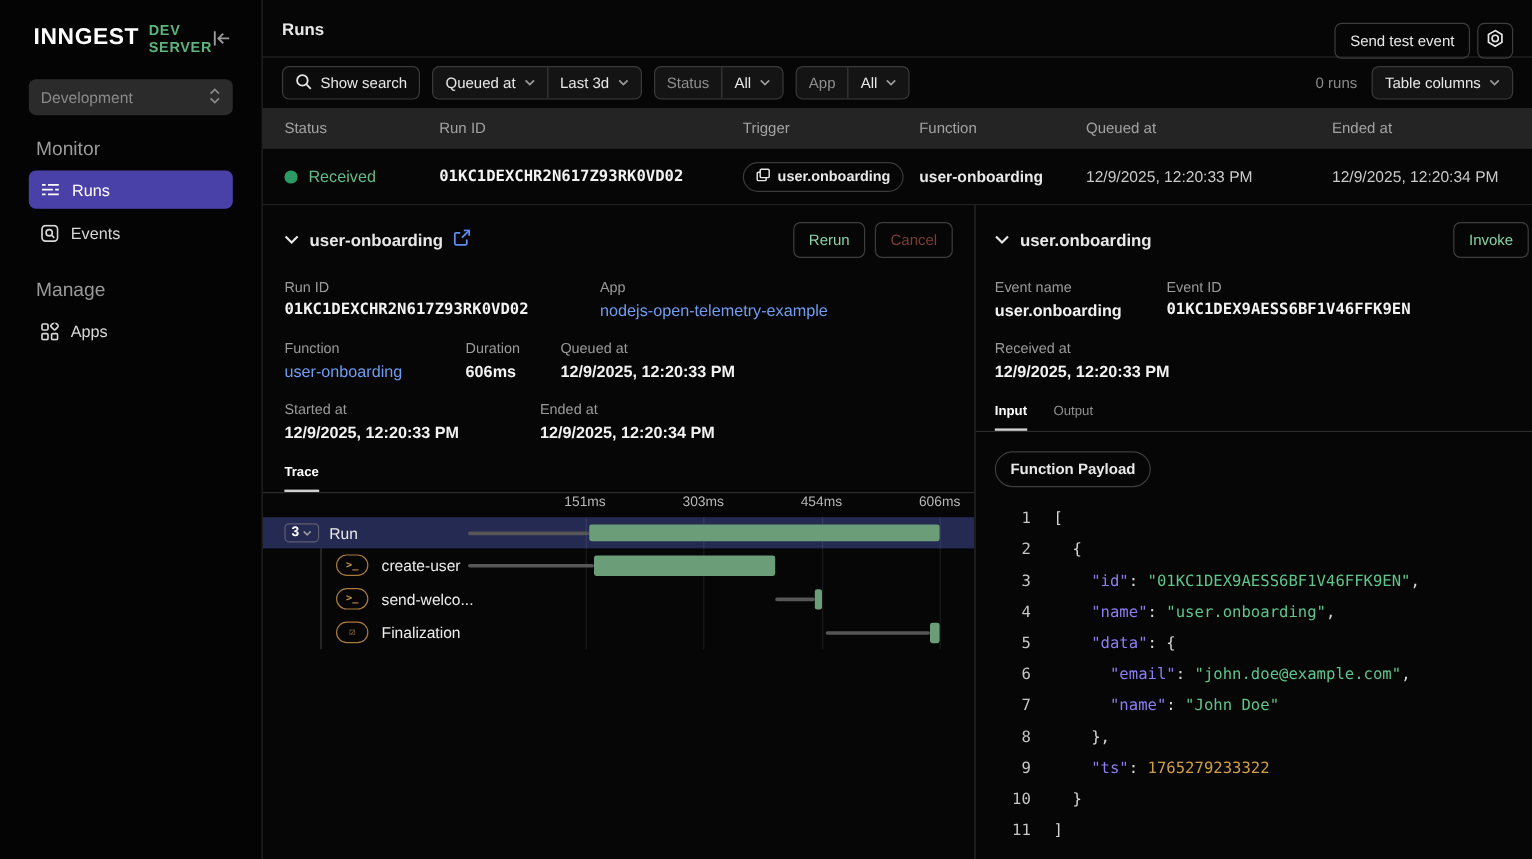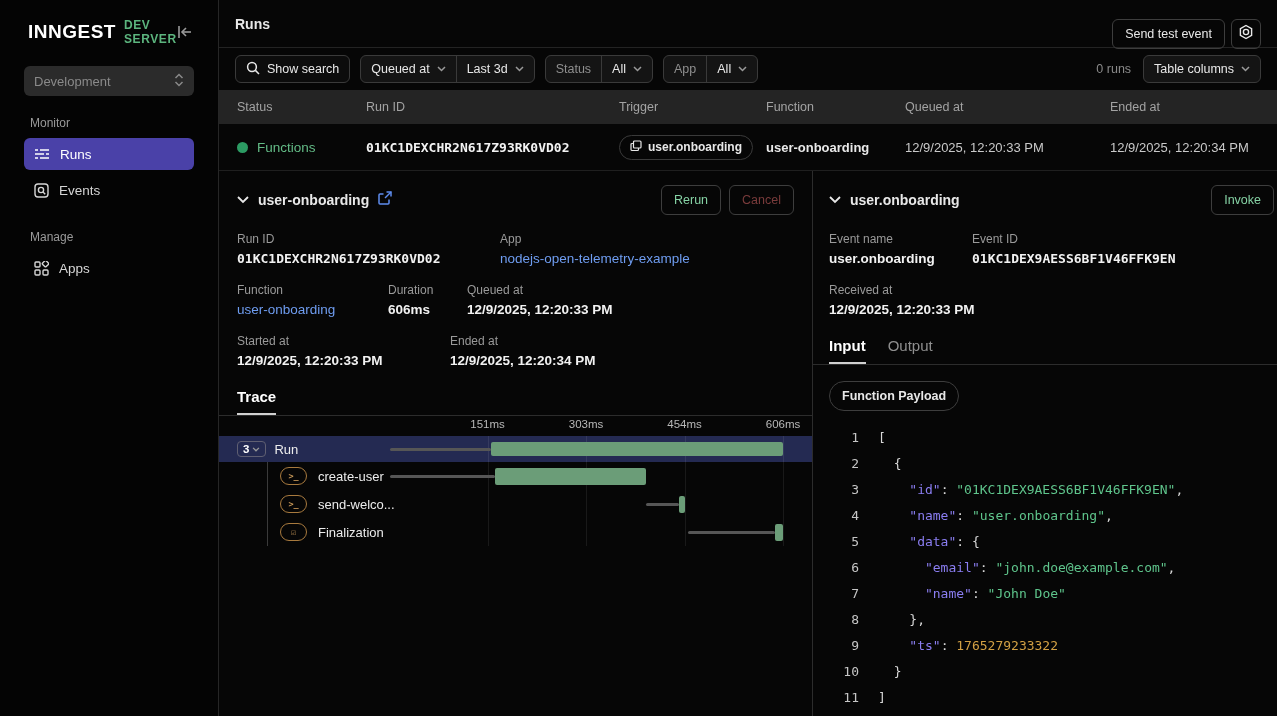--- a/index.html
+++ b/index.html
@@ -12,21 +12,21 @@
   
   .sidebar { width:219px; min-width:219px; background:#040404; border-right:1px solid #262626;
     padding:14px 24px; display:flex; flex-direction:column; }
   .logo-row { display:flex; align-items:center; padding:4px 4px 10px 4px; }
   .logo { font-size:19px; font-weight:800; letter-spacing:.5px; color:#fff; }
   .env-badge { font-size:12px; font-weight:700; letter-spacing:.6px; color:#5cb57e; margin-left:8px; }
   .collapse-btn { margin-left:auto; color:#9a9a9a; cursor:pointer; display:flex; align-items:center; }
   .env-select { margin-top:10px; background:#2b2b2b; border-radius:6px; height:30px;
     display:flex; align-items:center; padding:0 10px; color:#8a8a8a; font-size:13px; cursor:pointer; }
   .env-select .updown { margin-left:auto; color:#8a8a8a; }
-  .nav-section-label { font-size:12px; color:#9a9a9a; margin:20px 6px 8px 6px; }
+  .nav-section-label { font-size:16px; color:#9a9a9a; margin:20px 6px 8px 6px; }
   .nav-item { height:32px; display:flex; align-items:center; gap:10px; padding:0 10px;
     border-radius:6px; font-size:13.5px; color:#d6d6d6; cursor:pointer; margin-bottom:4px; }
   .nav-item.active { background:#4a41a8; color:#ffffff; }
   .nav-item svg { flex:0 0 auto; }
 
   
   .main { flex:1; display:flex; flex-direction:column; min-width:0; }
   .topbar { height:48px; display:flex; align-items:center; padding:0 16px;
     border-bottom:1px solid #232323; }
   .page-title { font-size:14px; font-weight:600; }
@@ -81,21 +81,21 @@
   .field .label { font-size:12px; color:#9a9a9a; margin-bottom:5px; }
   .field .value { font-size:13.5px; font-weight:700; color:#f2f2f2; }
   .field .value.mono { font-size:13px; }
   .field .value.link { color:#6f9df1; font-weight:400; cursor:pointer; }
   .lp-r1 .field:nth-child(1){width:263px;}
   .lp-r2 .field:nth-child(1){width:151px;} .lp-r2 .field:nth-child(2){width:79px;}
   .lp-r3 .field:nth-child(1){width:213px;}
   .rp-r1 .field:nth-child(1){width:143px;}
 
   .tab-row { display:flex; gap:22px; margin-top:20px; }
-  .tab { font-size:15px; color:#8f8f8f; padding-bottom:8px; cursor:pointer; }
+  .tab { font-size:11px; color:#8f8f8f; padding-bottom:8px; cursor:pointer; }
   .tab.active { color:#ffffff; font-weight:600; border-bottom:2px solid #d0d0d0; }
   .full-div { height:1px; background:#2c2c2c; margin:0 -18px; }
   .right-panel .full-div { margin:0 -16px; }
 
   
   .wf { margin:0 -18px; position:relative; }
   .wf-axis { height:20px; position:relative; display:flex; }
   .wf-axis .spacer { width:170px; }
   .wf-axis .track { flex:1; margin-right:29px; position:relative; }
   .wf-tick-label { position:absolute; top:2px; transform:translateX(-50%);
@@ -297,21 +297,21 @@
         <div class="th">Run ID</div>
         <div class="th">Trigger</div>
         <div class="th">Function</div>
         <div class="th">Queued at</div>
         <div class="th">Ended at</div>
       </div>
 
     <div class="trow">
       <div class="td status-cell">
         <span class="dot"></span>
-        <span class="status-text">Functions</span>
+        <span class="status-text">Received</span>
       </div>
       <div class="td runid mono">01KC1DEXCHR2N617Z93RK0VD02</div>
       <div class="td">
         <span class="trigger-badge">
           <span>
             <svg width="12" height="12" viewBox="0 0 12 12" fill="none" stroke="#e8e8e8" stroke-width="1.2">
               <rect x="3.5" y="1" width="7.5" height="7" rx="1"></rect>
                 <path d="M8.5 8v1.5a1 1 0 0 1-1 1H1.8a1 1 0 0 1-.8-1V4.5a1 1 0 0 1 1-1h1.5"></path>
             </svg>
           </span>

